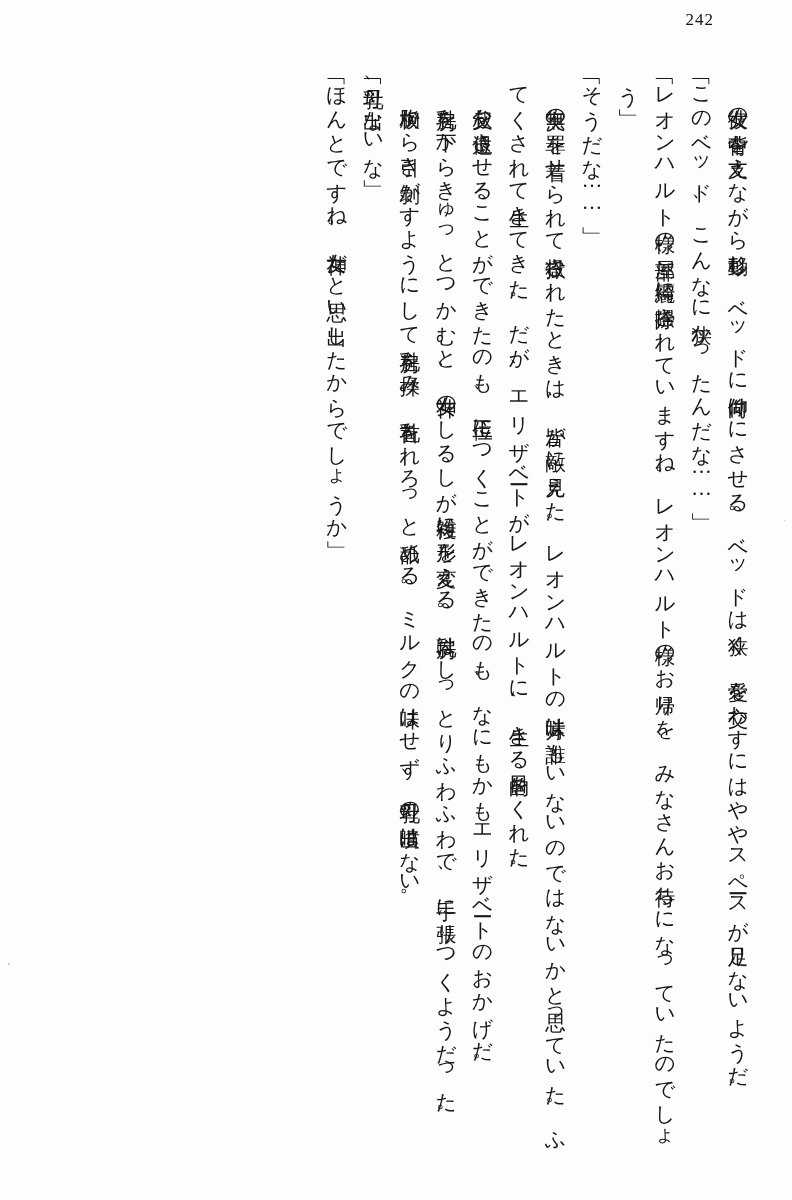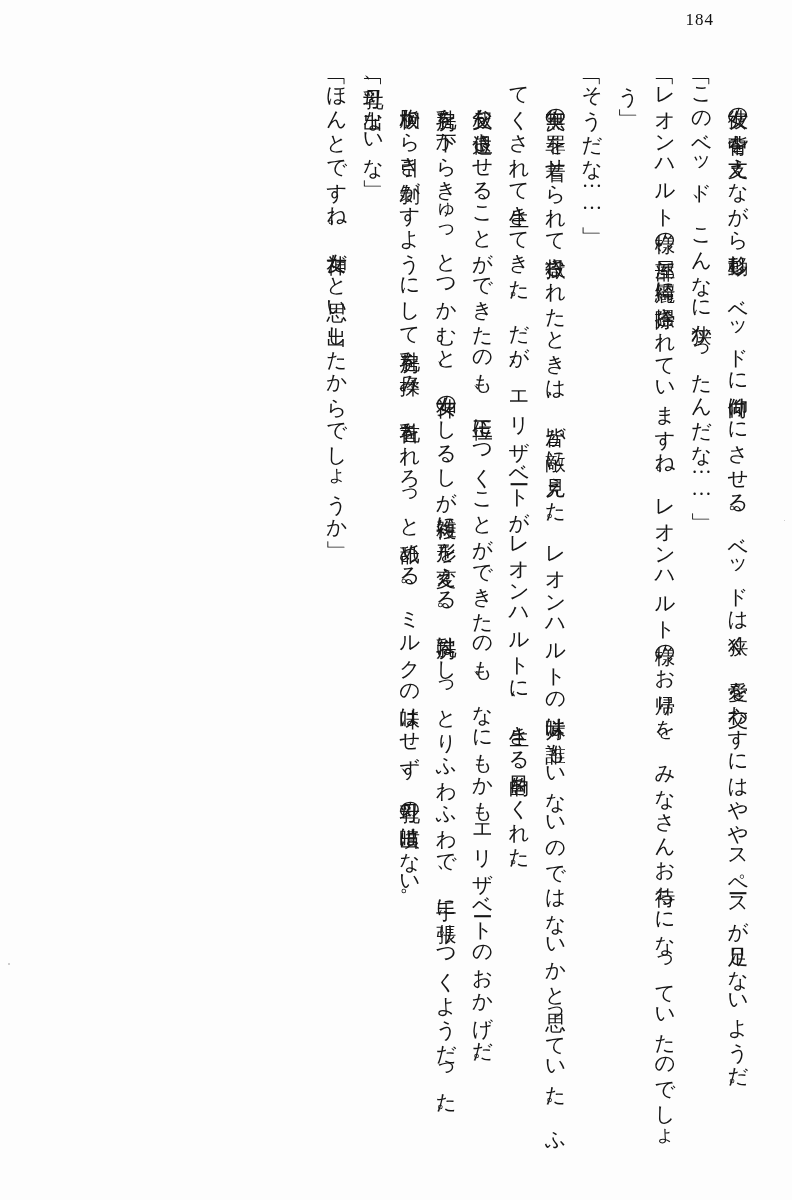--- a/index.html
+++ b/index.html
@@ -60,21 +60,21 @@
     border-radius: 50%;
   }
   .speck.a { left: 8px; top: 963px; }
   .speck.b { left: 784px; top: 520px; width: 1px; height: 1px; }
 </style>
 </head>
 <body>
 
 <div class="page">
 
-  <div class="page-number">184</div>
+  <div class="page-number">242</div>
 
   <div class="body-text">
     <p class="indent">彼女の背中を支えながら移動し、ベッドに仰向けにさせる。ベッドは狭く、愛を交わすにはややスペースが足りないようだ。</p>
     <p>「このベッド、こんなに狭かったんだな……」</p>
     <p>「レオンハルト様の部屋、綺麗に掃除されていますね。レオンハルト様のお帰りを、みなさんお待ちになっていたのでしょう」</p>
     <p>「そうだな……」</p>
     <p class="indent">無実の罪を着せられて投獄されたときは、皆が敵に見えた。レオンハルトの味方は誰もいないのではないかと思っていた。ふてくされて生きてきた。だが、エリザベートがレオンハルトに、生きる目的をくれた。</p>
     <p class="indent">叔父を退位させることができたのも、王位につくことができたのも、なにもかもエリザベートのおかげだ。</p>
     <p class="indent">乳房を下からきゅっとつかむと、女神のしるしが複雑に形を変える。乳房はしっとりふわふわで、手に張りつくようだった。</p>
     <p class="indent">胸板から引き剝がすようにして乳房を揉み、乳首をれろっと舐める。ミルクの味はせず、母乳の噴出はない。</p>

